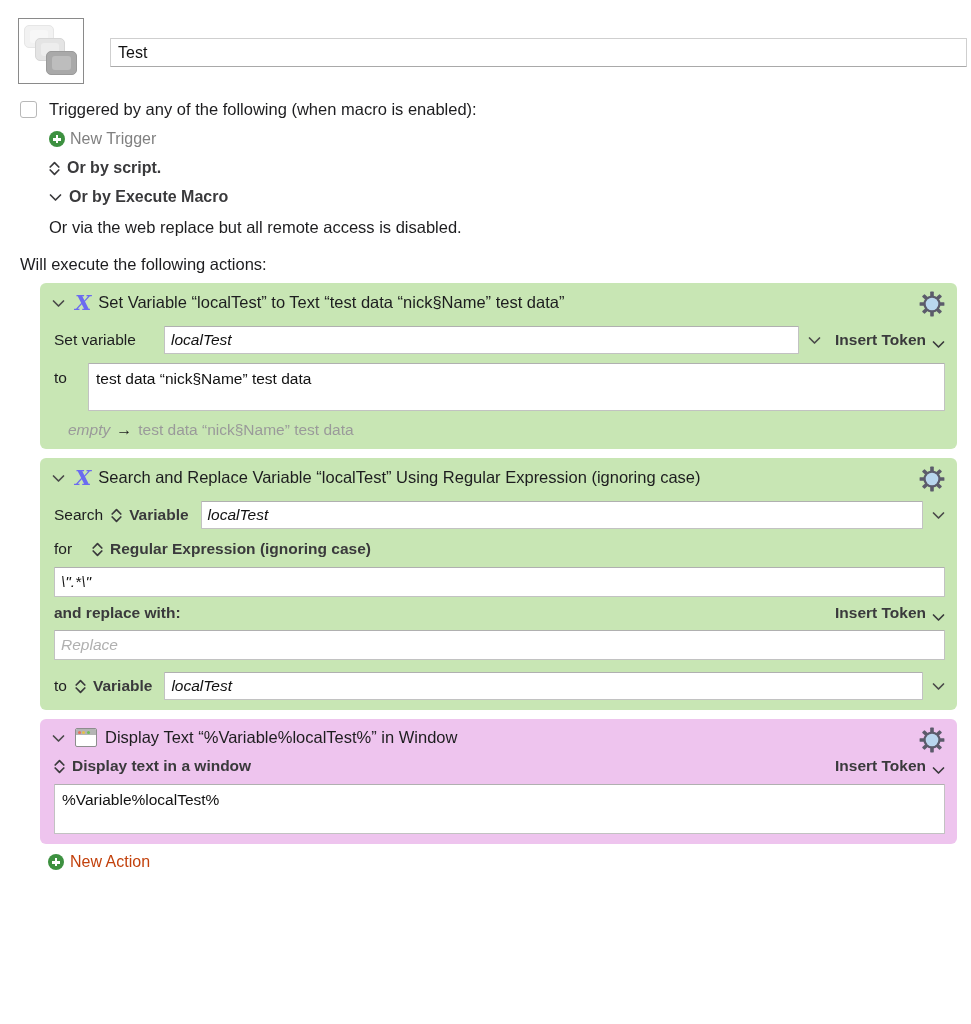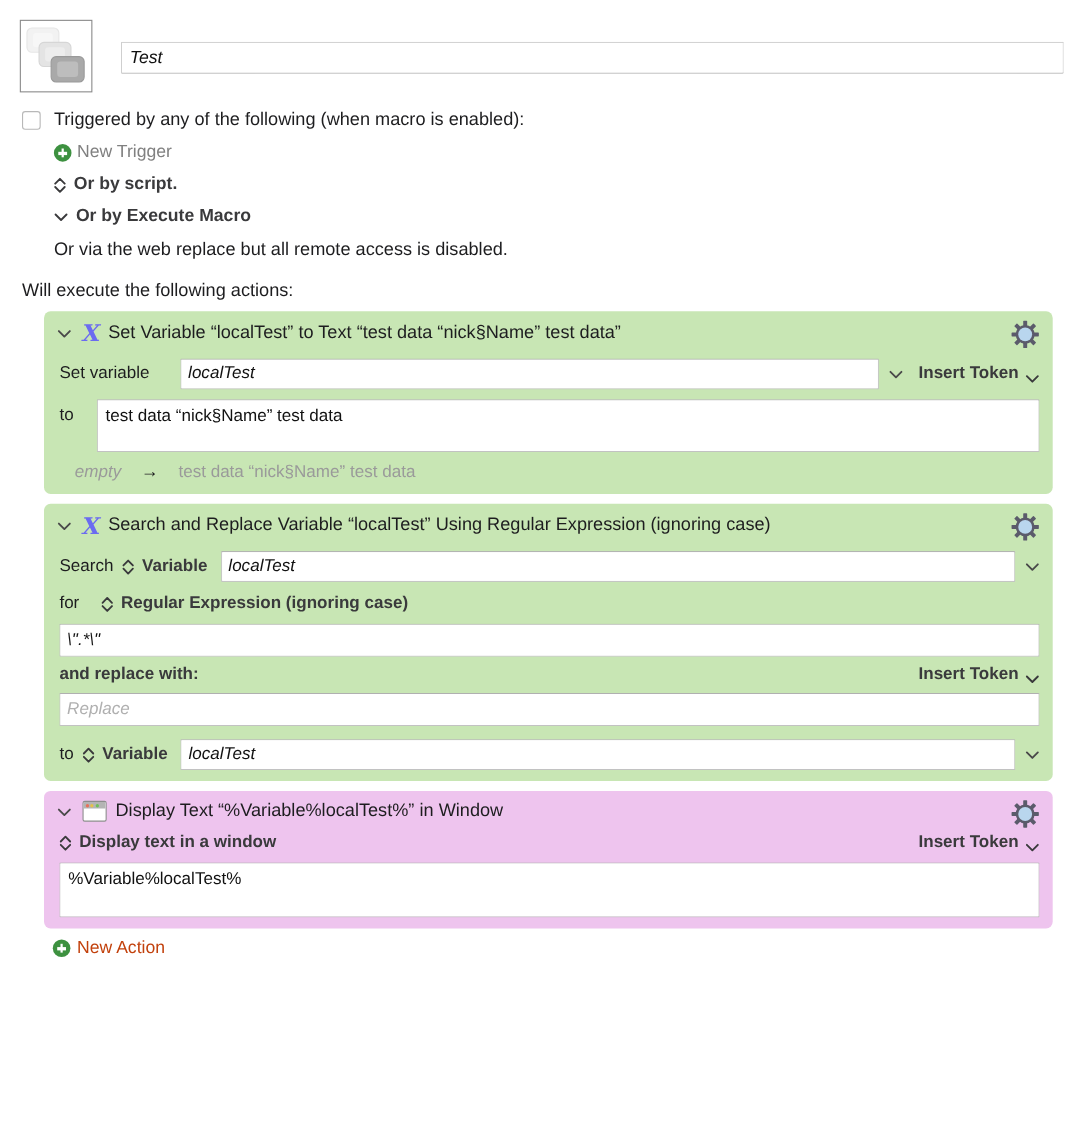--- a/index.html
+++ b/index.html
@@ -13,21 +13,20 @@
     font-family: "Liberation Sans", sans-serif;
     color: #1d1d1f;
     overflow: hidden;
   }
 
   
   .header-row {
     display: flex;
     align-items: flex-start;
     padding: 18px 4px 0 18px;
-    font-style: italic;
   }
   .macro-icon {
     width: 66px;
     height: 66px;
     border: 1px solid #8a8a8a;
     background: #ffffff;
     box-sizing: border-box;
     position: relative;
     flex: 0 0 auto;
   }
@@ -256,21 +255,21 @@
     gap: 6px;
     white-space: nowrap;
     flex: 0 0 auto;
   }
   .result-line {
     margin: 10px 0 0 14px;
     font-size: 15.5px;
     color: #9a9a9a;
     display: flex;
     align-items: center;
-    gap: 18px;
+    gap: 6px;
   }
   .result-line .emp { font-style: italic; color: #9a9a9a; }
   .result-line .arw { color: #1d1d1f; font-weight: bold; font-size: 16px; }
 
   .new-action {
     display: flex;
     align-items: center;
     margin: 6px 0 0 48px;
     font-size: 16px;
   }

